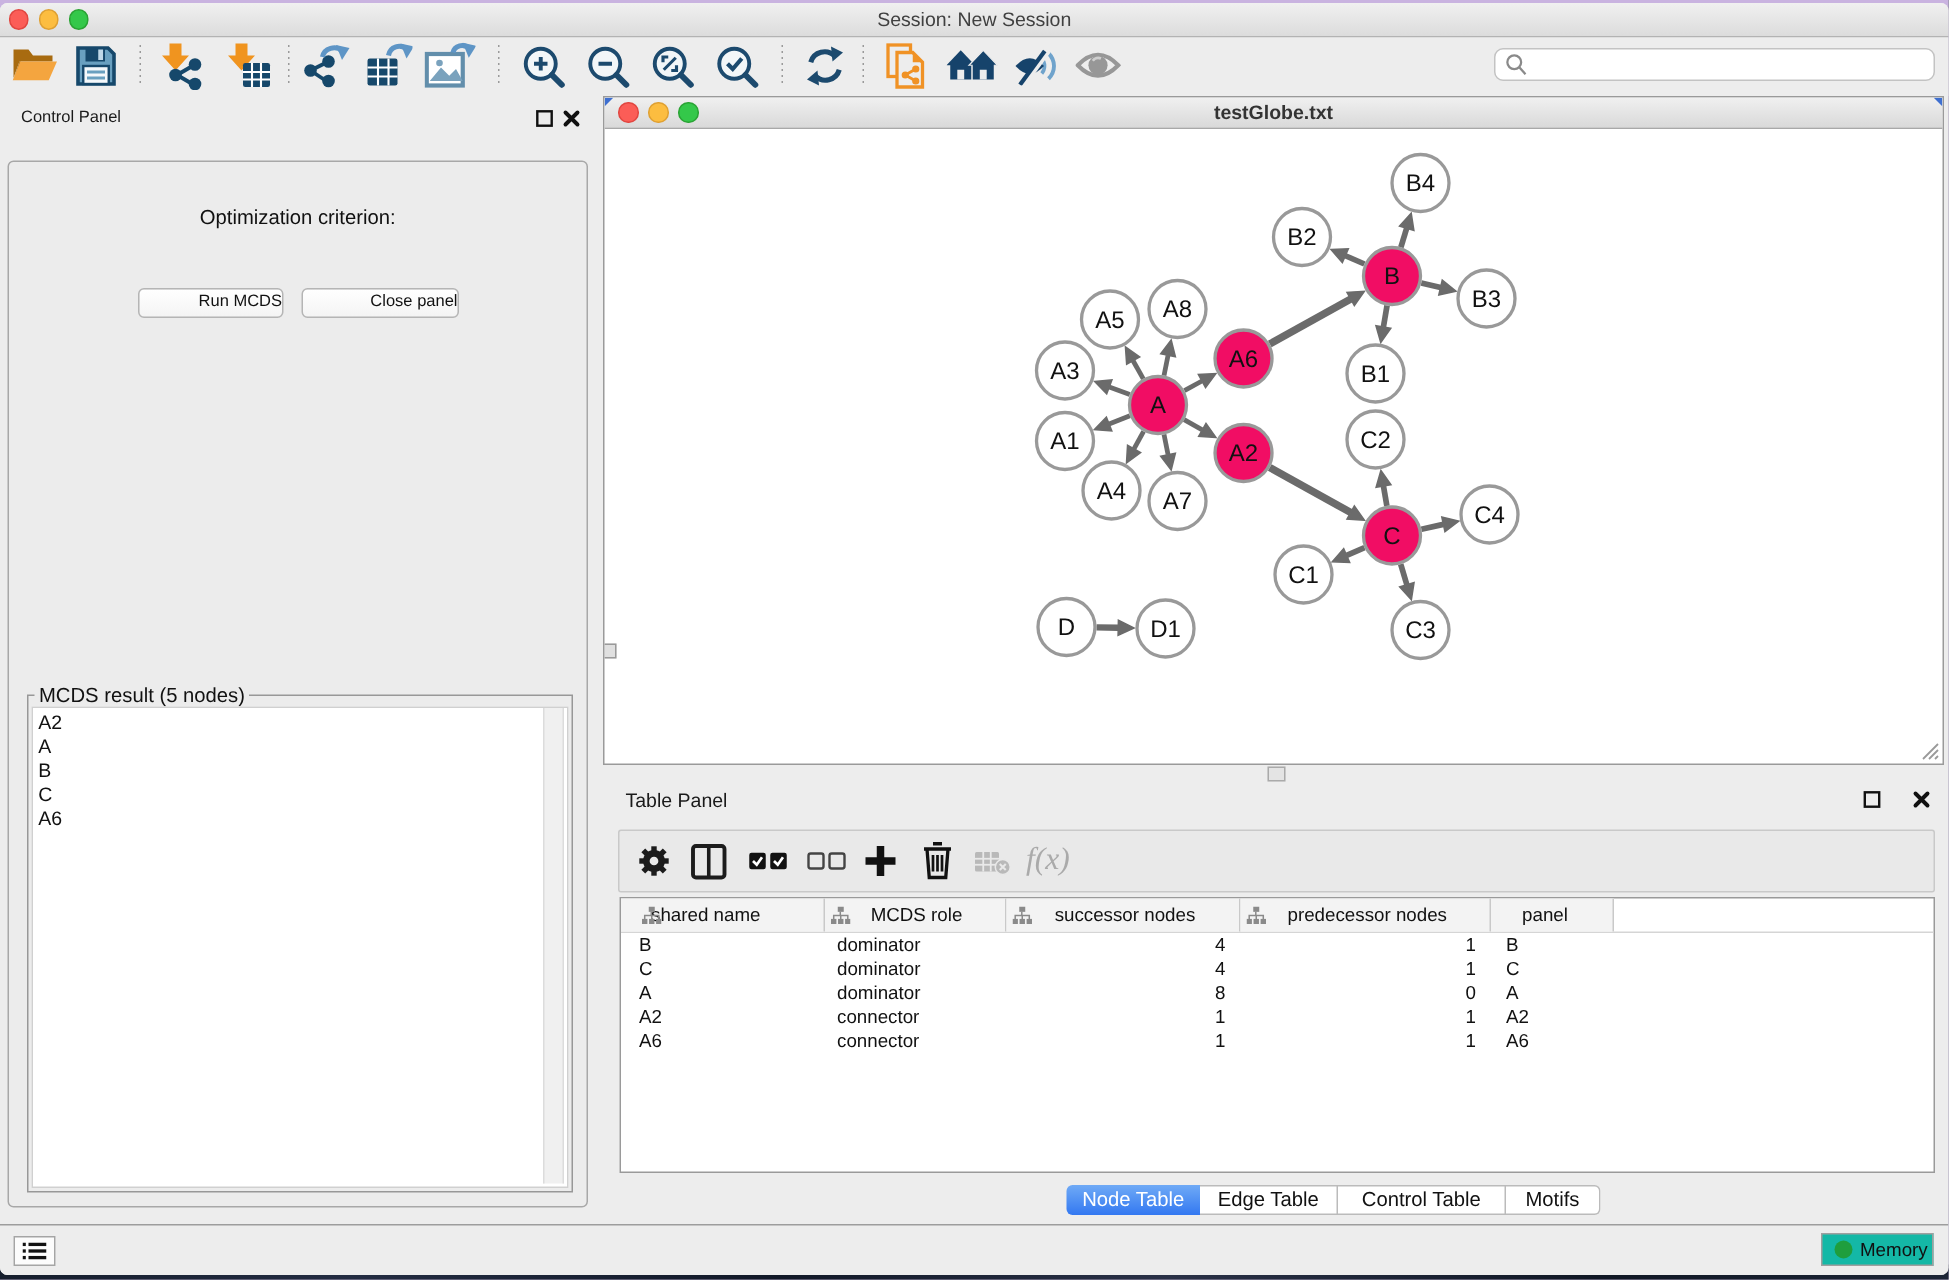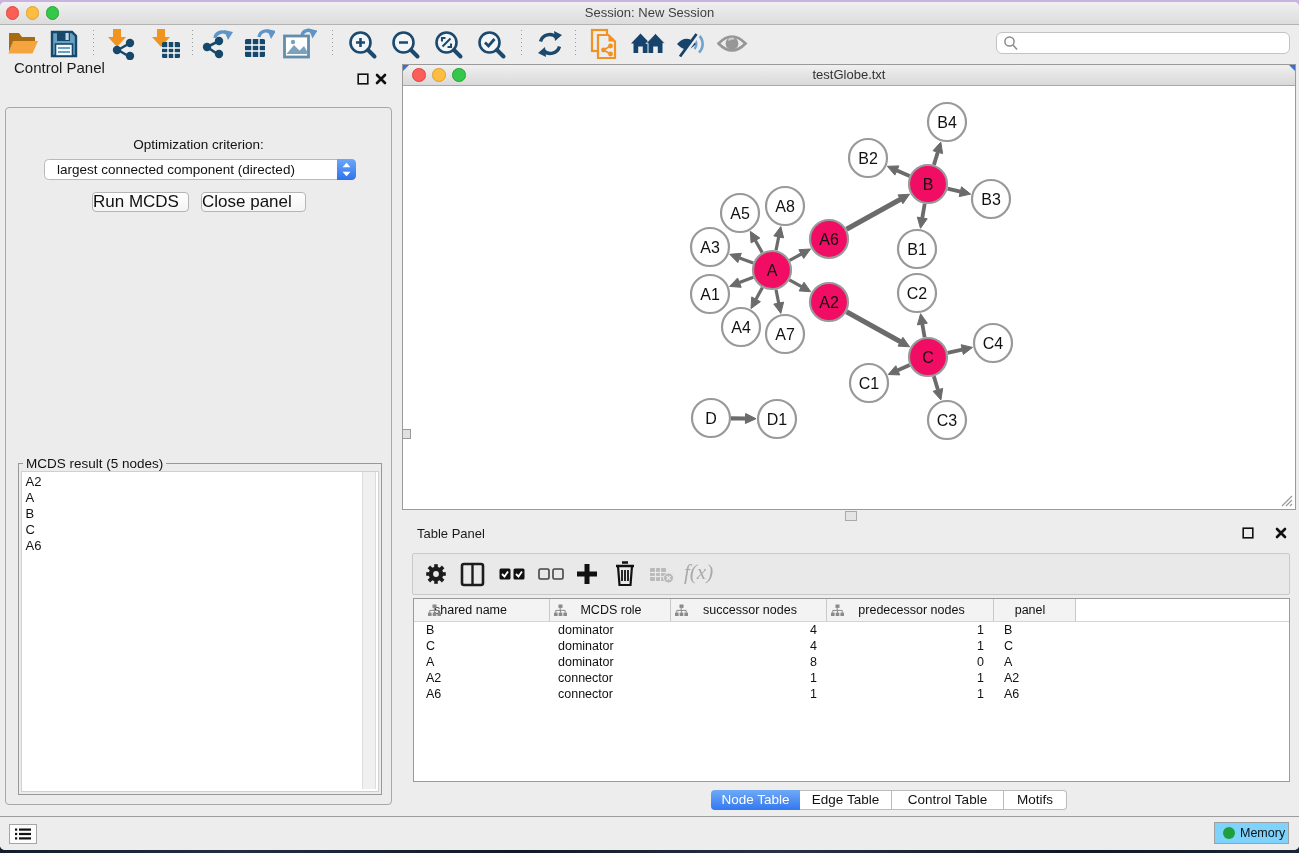--- a/index.html
+++ b/index.html
@@ -8,32 +8,32 @@
 .appwin{position:absolute;left:0;top:1.5px;width:1299px;height:848.5px;background:#ededed;border-radius:5px 5px 5px 5px;overflow:hidden;}
 .titlebar{position:absolute;left:0;top:0;width:100%;height:22px;background:linear-gradient(180deg,#f0f0f0 0,#dcdcdc 100%);border-bottom:1px solid #b3b3b3;}
 .tl{position:absolute;top:4.5px;width:11.5px;height:11.5px;border-radius:50%;}
 .tl.r{left:5.5px;background:#fb5d57;border:0.8px solid #e14640;}
 .tl.y{left:25.5px;background:#fcbd40;border:0.8px solid #dfa032;}
 .tl.g{left:45.5px;background:#34c84a;border:0.8px solid #2aa334;}
 .wtitle{position:absolute;top:0;left:0;width:100%;height:22px;line-height:22px;text-align:center;font-size:13px;color:#404040;}
 .toolbar{position:absolute;left:0;top:23px;width:100%;height:39px;background:#ededed;}
 .tbsep{position:absolute;top:6px;width:1px;height:28px;background-image:linear-gradient(#9a9a9a 33%, rgba(0,0,0,0) 0%);background-size:1px 4px;}
 .searchbox{position:absolute;left:996px;top:30px;width:292px;height:20px;background:#fff;border:1px solid #c3c3c3;border-radius:6px;}
-.cphead{position:absolute;left:14px;top:57px;font-size:15px;color:#1a1a1a;}
+.cphead{position:absolute;left:14px;top:70px;font-size:11px;color:#1a1a1a;}
 .cpbox{position:absolute;left:5px;top:105px;width:385px;height:696px;border:1px solid #a8a8a8;border-radius:4px;background:#ececec;}
 .tabs{position:absolute;left:78px;top:95px;height:19px;display:flex;font-size:13.5px;}
 .tab{background:#fff;border:1px solid #c0c0c0;border-left:none;line-height:19px;padding:0;text-align:center;color:#1c1c1c;}
 .tab.first{border-left:1px solid #c0c0c0;border-radius:4px 0 0 4px;}
 .tab.last{border-radius:0 4px 4px 0;border:none;}
 .tab.sel{background:linear-gradient(180deg,#6faaf6 0,#3378f1 100%);color:#fff;}
 .optlab{position:absolute;left:0;top:135px;width:397px;text-align:center;font-size:13.5px;color:#111;}
 .combo{position:absolute;left:44px;top:157px;width:310px;height:19px;background:#fff;border:1px solid #b9b9b9;border-radius:4.5px;}
 .combo .txt{position:absolute;left:12px;top:0;line-height:19px;font-size:13.5px;color:#111;}
 .combo .btn{position:absolute;right:-1px;top:-1px;width:19px;height:21px;border-radius:0 4.5px 4.5px 0;background:linear-gradient(180deg,#6ca8f7 0,#3072ee 100%);}
-.pbtn{position:absolute;top:190px;height:18px;background:linear-gradient(180deg,#ffffff 0,#f4f4f4 100%);border:1px solid #b5b5b5;border-radius:4px;text-align:left;font-size:17px;color:#111;line-height:17px;}
+.pbtn{position:absolute;top:190px;height:18px;background:linear-gradient(180deg,#ffffff 0,#f4f4f4 100%);border:1px solid #b5b5b5;border-radius:4px;text-align:right;font-size:11px;color:#111;line-height:17px;}
 .groupbox{position:absolute;left:18px;top:461px;width:362px;height:330px;border:1px solid #989898;}
 .grouplab{position:absolute;left:4px;top:-8px;background:#ececec;padding:0 3px;font-size:13.5px;color:#111;}
 .mlist{position:absolute;left:2px;top:7px;width:356px;height:319px;background:#fff;border:1px solid #d0d0d0;font-size:13px;color:#111;}
 .mlist .items{position:absolute;left:3.5px;top:2px;line-height:16px;}
 .mlist .sbar{position:absolute;right:2px;top:0px;width:12px;height:317px;background:#f0f0f0;border:1px solid #dcdcdc;border-top:none;border-bottom:none;}
 </style></head><body>
 <div class="desktop">
     <div class="wall"></div>
   </div>
 <div class="appwin">
@@ -201,39 +201,32 @@
 
 <div class="cphead">Control Panel</div>
 <svg style="position:absolute;left:357px;top:71px;" width="12" height="12" viewBox="0 0 12 12">
       <rect x="1.2" y="1.2" width="9.6" height="9.6" fill="none" stroke="#111" stroke-width="1.6"></rect>
     </svg>
 <svg style="position:absolute;left:375px;top:71px;" width="12" height="12" viewBox="0 0 12 12">
       <path d="M2 2l8 8M10 2l-8 8" stroke="#111" stroke-width="2.6" stroke-linecap="round"></path>
     </svg>
 <div class="cpbox"></div>
 <div class="optlab">Optimization criterion:</div>
-<div class="combo">
-      <div class="txt">largest connected component (directed)</div>
-<div class="btn"><svg width="19" height="21" viewBox="0 0 19 21">
-          <path d="M5.5 8.2l4-4.4 4 4.4z" fill="#fff"></path>
-          <path d="M5.5 12.8l4 4.4 4-4.4z" fill="#fff"></path>
-        </svg></div>
-    </div>
 <div class="pbtn" style="left:92px;width:95px;">Run MCDS</div>
 <div class="pbtn" style="left:201px;width:103px;">Close panel</div>
 <div class="groupbox">
       <div class="grouplab">MCDS result (5 nodes)</div>
 <div class="mlist">
         <div class="items">A2<br>A<br>B<br>C<br>A6</div>
         <div class="sbar"></div>
       </div>
 </div>
 
 <div style="position:absolute;left:402px;top:62px;width:892px;height:444px;border:1px solid #9a9a9a;background:#fff;overflow:hidden;">
-<div style="position:absolute;left:0;top:0;width:100%;height:20px;background:linear-gradient(180deg,#f0f0f0 0,#d9d9d9 100%);border-bottom:1px solid #a8a8a8;">
+<div style="position:absolute;left:0;top:0;width:100%;height:20px;background:linear-gradient(180deg,#f0f0f0 0,#d9d9d9 100%);border-bottom:1px solid #a8a8a8;font-weight:bold;">
 <div class="tl r" style="left:9px;top:3.5px;"></div>
         <div class="tl y" style="left:29px;top:3.5px;"></div>
         <div class="tl g" style="left:49px;top:3.5px;"></div>
 <div style="position:absolute;width:100%;text-align:center;line-height:20px;font-size:13px;color:#333;">testGlobe.txt</div>
 </div>
 <svg style="position:absolute;left:0;top:0;" width="6" height="6" viewBox="0 0 6 6">
         <path d="M0 0h6L0 6z" fill="#3e6fd0"></path>
       </svg>
 <svg style="position:absolute;right:0;top:0;" width="6" height="6" viewBox="0 0 6 6">
         <path d="M0 0h6v6z" fill="#3e6fd0"></path>
@@ -505,17 +498,17 @@
         <g fill="#111">
           <rect x="0" y="0.5" width="2.2" height="2.2"></rect>
           <rect x="0" y="4.9" width="2.2" height="2.2"></rect>
           <rect x="0" y="9.3" width="2.2" height="2.2"></rect>
           <rect x="4" y="0.5" width="12" height="2.2"></rect>
           <rect x="4" y="4.9" width="12" height="2.2"></rect>
           <rect x="4" y="9.3" width="12" height="2.2"></rect>
         </g>
       </svg>
 </div>
-<div style="position:absolute;left:1214px;top:820px;width:73px;height:20px;background:#7dd3fc;border:1px solid #9f9f9f;">
+<div style="position:absolute;left:1214px;top:820px;width:73px;height:20px;background:#14b8a6;border:1px solid #9f9f9f;">
 <div style="position:absolute;left:8px;top:4px;width:12px;height:12px;border-radius:50%;background:#1f9e3d;"></div>
 <div style="position:absolute;left:25px;top:0;line-height:20px;font-size:12.5px;color:#111;">Memory</div>
 </div>
 </div>
 
 </body></html>

